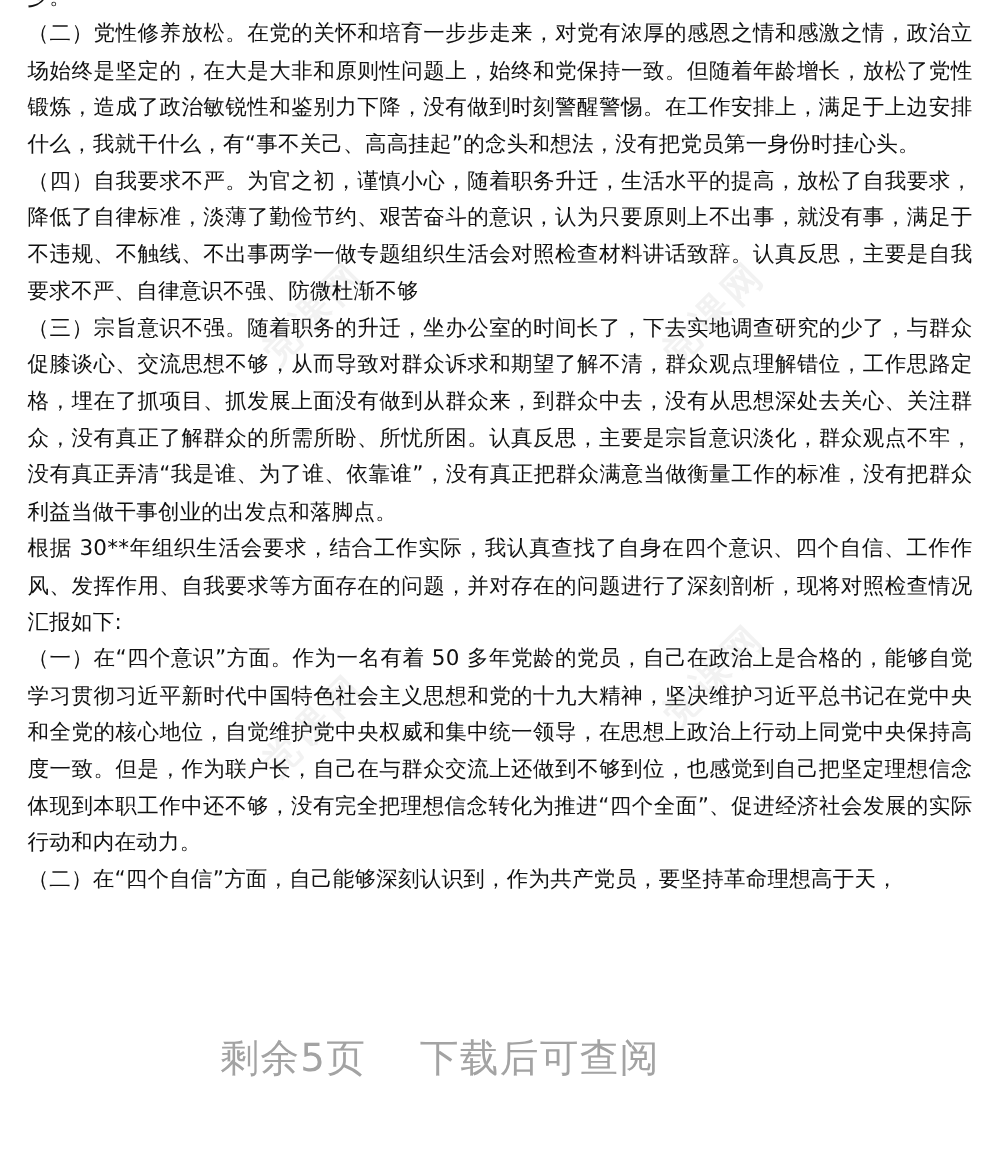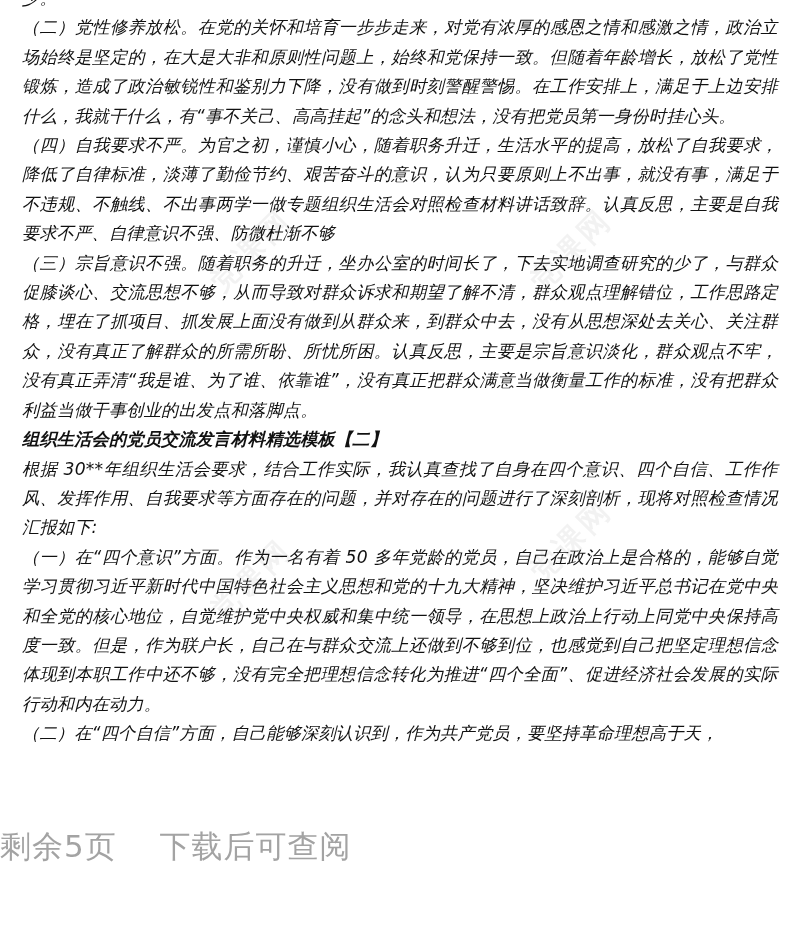--- a/index.html
+++ b/index.html
@@ -5,46 +5,45 @@
   html, body { margin: 0; padding: 0; background: #ffffff; }
   body {
     width: 800px; height: 930px; position: relative; overflow: hidden;
     font-family: "DejaVu Sans", "Liberation Sans", sans-serif;
     color: #111111;
   }
   .doc {
     position: absolute; left: 22px; top: -16px; width: 756px;
     font-size: 17.2px; line-height: 29.4px; letter-spacing: 0.2px;
   }
-  .doc p { margin: 0; text-align: justify; text-align-last: left; font-style: italic; }
+  .doc p { margin: 0; text-align: justify; text-align-last: left; }
   .doc .heading { font-weight: bold; }
   .watermark {
     position: absolute; color: rgba(0,0,0,0.05); font-size: 30px; font-weight: bold;
     transform: rotate(-45deg); white-space: nowrap; pointer-events: none; letter-spacing: 4px;
   }
   .more {
-    position: absolute; left: 0; top: 826px; width: 704px; 
+    position: absolute; left: 0; top: 826px; width: 704px; text-align: center;
     font-size: 31px; color: #a3a3a3; letter-spacing: 1px;
   }
   .more span + span { margin-left: 32px; }
 </style>
 </head>
 <body>
 
 <div class="watermark" style="left:200px;top:230px;">党课网</div>
 <div class="watermark" style="left:520px;top:230px;">党课网</div>
 <div class="watermark" style="left:200px;top:560px;">党课网</div>
 <div class="watermark" style="left:520px;top:520px;">党课网</div>
 
 <div class="doc">
   <p>少。</p>
   <p>（二）党性修养放松。在党的关怀和培育一步步走来，对党有浓厚的感恩之情和感激之情，政治立场始终是坚定的，在大是大非和原则性问题上，始终和党保持一致。但随着年龄增长，放松了党性锻炼，造成了政治敏锐性和鉴别力下降，没有做到时刻警醒警惕。在工作安排上，满足于上边安排什么，我就干什么，有“事不关己、高高挂起”的念头和想法，没有把党员第一身份时挂心头。</p>
   <p>（四）自我要求不严。为官之初，谨慎小心，随着职务升迁，生活水平的提高，放松了自我要求，降低了自律标准，淡薄了勤俭节约、艰苦奋斗的意识，认为只要原则上不出事，就没有事，满足于不违规、不触线、不出事两学一做专题组织生活会对照检查材料讲话致辞。认真反思，主要是自我要求不严、自律意识不强、防微杜渐不够</p>
   <p>（三）宗旨意识不强。随着职务的升迁，坐办公室的时间长了，下去实地调查研究的少了，与群众促膝谈心、交流思想不够，从而导致对群众诉求和期望了解不清，群众观点理解错位，工作思路定格，埋在了抓项目、抓发展上面没有做到从群众来，到群众中去，没有从思想深处去关心、关注群众，没有真正了解群众的所需所盼、所忧所困。认真反思，主要是宗旨意识淡化，群众观点不牢，没有真正弄清“我是谁、为了谁、依靠谁”，没有真正把群众满意当做衡量工作的标准，没有把群众利益当做干事创业的出发点和落脚点。</p>
-  <p class="heading">组织生活会的党员交流发言材料精选模板【二】</p>
   <p>根据 30**年组织生活会要求，结合工作实际，我认真查找了自身在四个意识、四个自信、工作作风、发挥作用、自我要求等方面存在的问题，并对存在的问题进行了深刻剖析，现将对照检查情况汇报如下:</p>
   <p>（一）在“四个意识”方面。作为一名有着 50 多年党龄的党员，自己在政治上是合格的，能够自觉学习贯彻习近平新时代中国特色社会主义思想和党的十九大精神，坚决维护习近平总书记在党中央和全党的核心地位，自觉维护党中央权威和集中统一领导，在思想上政治上行动上同党中央保持高度一致。但是，作为联户长，自己在与群众交流上还做到不够到位，也感觉到自己把坚定理想信念体现到本职工作中还不够，没有完全把理想信念转化为推进“四个全面”、促进经济社会发展的实际行动和内在动力。</p>
   <p>（二）在“四个自信”方面，自己能够深刻认识到，作为共产党员，要坚持革命理想高于天，</p>
 </div>
 
 <div class="more">
   <span>剩余5页</span>
   <span>下载后可查阅</span>
 </div>
 

